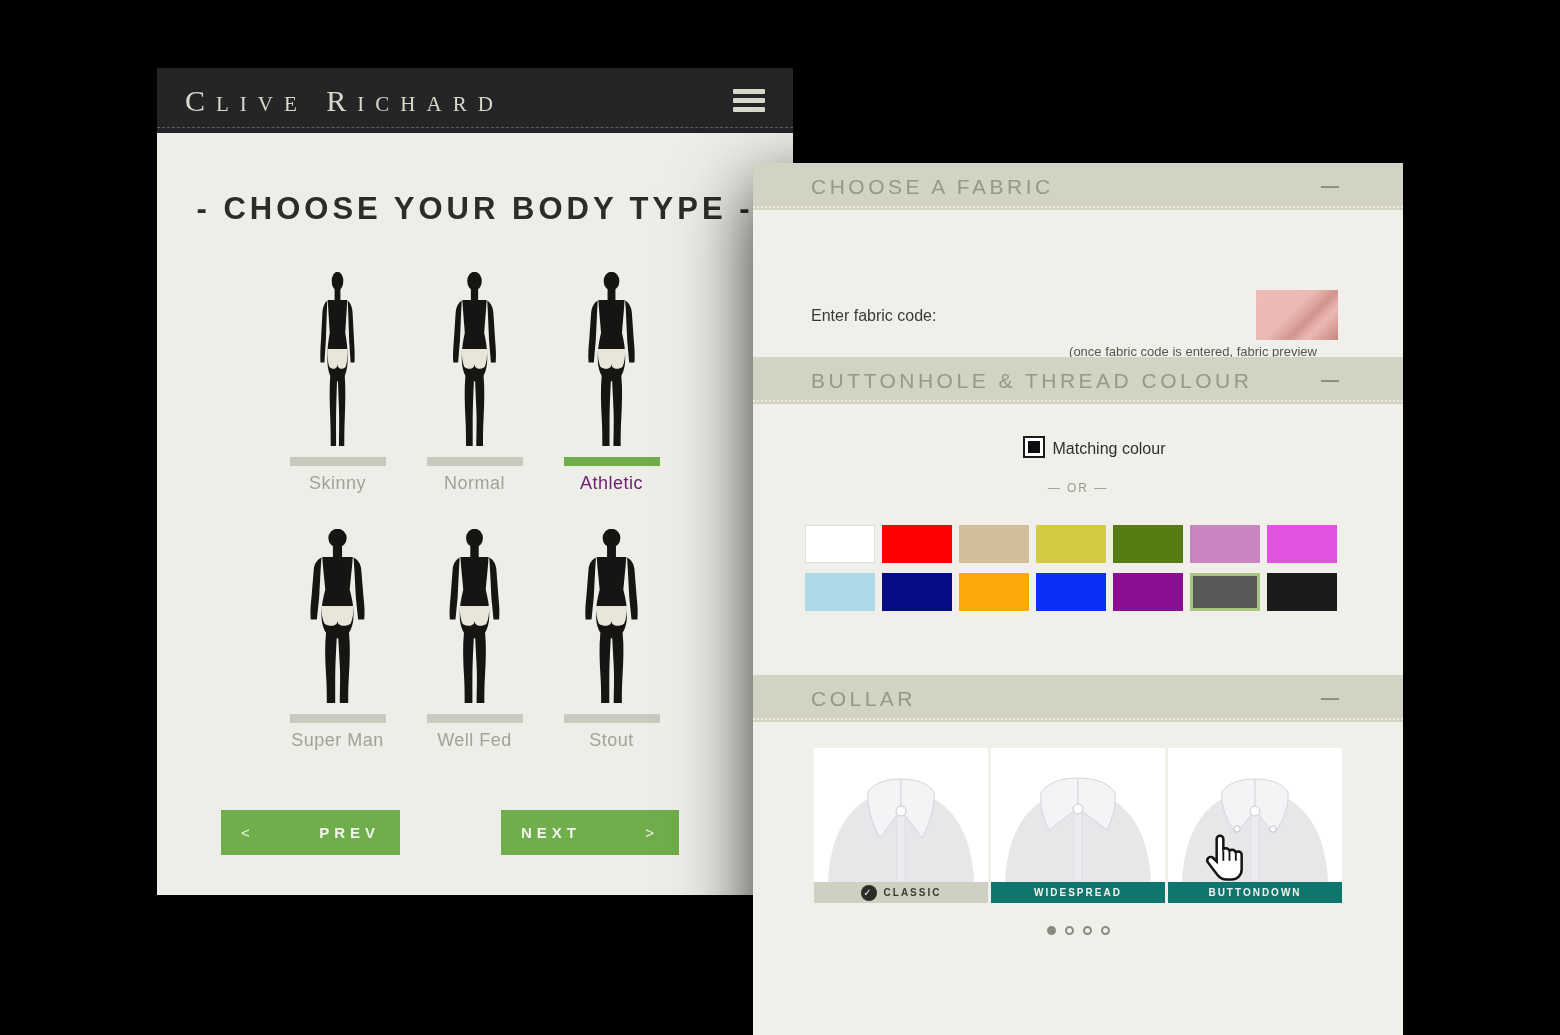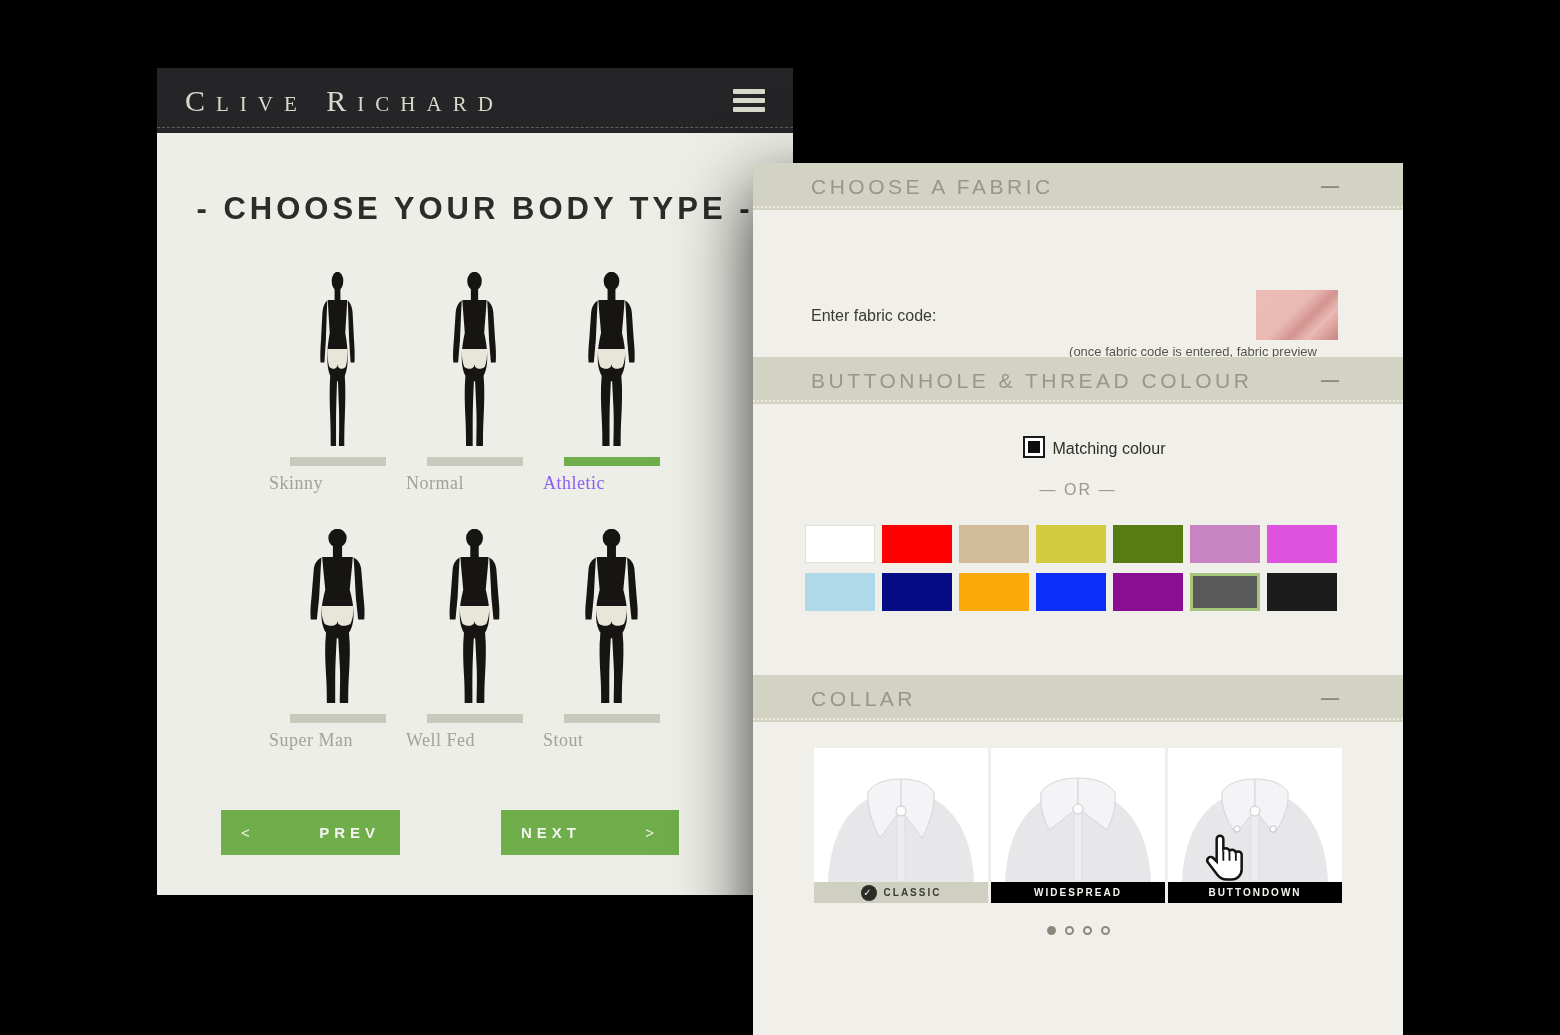--- a/index.html
+++ b/index.html
@@ -33,33 +33,33 @@
   .hamburger span{display:block;height:5px;background:#d9d9cb;border-radius:1px;}
 
   .page-title{
     margin:0;text-align:center;padding-top:58px;
     font-size:31px;letter-spacing:4px;font-weight:700;color:#2c2c29;
   }
   .body-grid{
     margin:44px auto 0;width:412px;
     display:grid;grid-template-columns:repeat(3,137px);row-gap:34px;
   }
-  .body-option{cursor:pointer;font-family:Liberation Serif, serif;}
+  .body-option{text-align:center;cursor:pointer;}
   .fig-box{height:183px;display:flex;align-items:flex-end;justify-content:center;}
   .fig-box svg{display:block;transform-origin:50% 100%;}
   .v-skinny  svg{transform:scaleX(.80);}
   .v-normal  svg{transform:scaleX(1.00);}
   .v-athletic svg{transform:scaleX(1.08);}
   .v-superman svg{transform:scaleX(1.26);}
   .v-stout   svg{transform:scaleX(1.22);}
   .v-wellfed svg{transform:scaleX(1.16);}
   .sel-bar{width:96px;height:9px;margin:3px auto 0;background:#c9c9bd;}
   .body-option.selected .sel-bar{background:#6fae4b;}
   .body-label{margin-top:7px;font-size:18px;color:#a3a296;letter-spacing:.5px;}
-  .body-option.selected .body-label{color:#8b5cf6;}
+  .body-option.selected .body-label{color:#701a75;}
 
   .nav-row{position:absolute;left:0;top:742px;width:100%;}
   .nav-btn{
     position:absolute;top:0;height:45px;border:none;background:#6fae4b;
     color:#f2f4ee;font-family:"Liberation Sans",sans-serif;
     font-size:15px;letter-spacing:5px;font-weight:700;
     display:flex;align-items:center;justify-content:space-between;
     padding:0 20px;box-sizing:border-box;cursor:pointer;
   }
   .btn-prev{left:64px;width:179px;}
@@ -109,41 +109,41 @@
   }
   .checkbox{
     width:22px;height:22px;border:2px solid #1a1a1a;background:#fff;
     box-sizing:border-box;display:flex;align-items:center;justify-content:center;
     cursor:pointer;
   }
   .checkbox .inner{width:12px;height:12px;background:#0d0d0d;}
   .match-label{font-size:16px;color:#2e2e2a;}
   .or-divider{
     position:absolute;left:0;top:77px;width:100%;text-align:center;
-    font-size:16px;letter-spacing:2px;color:#9a9a8b;
+    font-size:12px;letter-spacing:2px;color:#9a9a8b;
   }
   .swatch-rows{position:absolute;left:52px;top:121px;width:532px;}
   .swatch-row{display:flex;gap:7px;margin-bottom:10px;}
   .swatch{width:70px;height:38px;cursor:pointer;box-sizing:border-box;}
   .swatch.white{border:1px solid #e0e0d8;}
   .swatch.selected{border:3px solid #a6c57d;}
 
   .hand-cursor{position:absolute;left:452px;top:430px;z-index:30;pointer-events:none;}
 
   
   .sec-collar{height:243px;position:relative;}
   .collar-cards{
     position:absolute;left:0;top:26px;width:100%;
     display:flex;justify-content:center;gap:3px;
   }
   .collar-card{width:174px;cursor:pointer;}
   .collar-img{width:174px;height:134px;background:#fff;display:block;}
   .collar-tag{
     height:21px;display:flex;align-items:center;justify-content:center;gap:7px;
-    background:#000000;color:#f4f4f0;
+    background:#0f766e;color:#f4f4f0;
     font-size:10px;font-weight:700;letter-spacing:2px;
   }
   .collar-card.selected .collar-tag{background:#cfcfc2;color:#3b3b35;}
   .check-circle{
     width:16px;height:16px;border-radius:50%;background:#2b2b28;color:#efefe8;
     display:flex;align-items:center;justify-content:center;font-size:10px;font-weight:400;
   }
   .dots{
     position:absolute;left:0;top:204px;width:100%;
     display:flex;justify-content:center;gap:9px;

